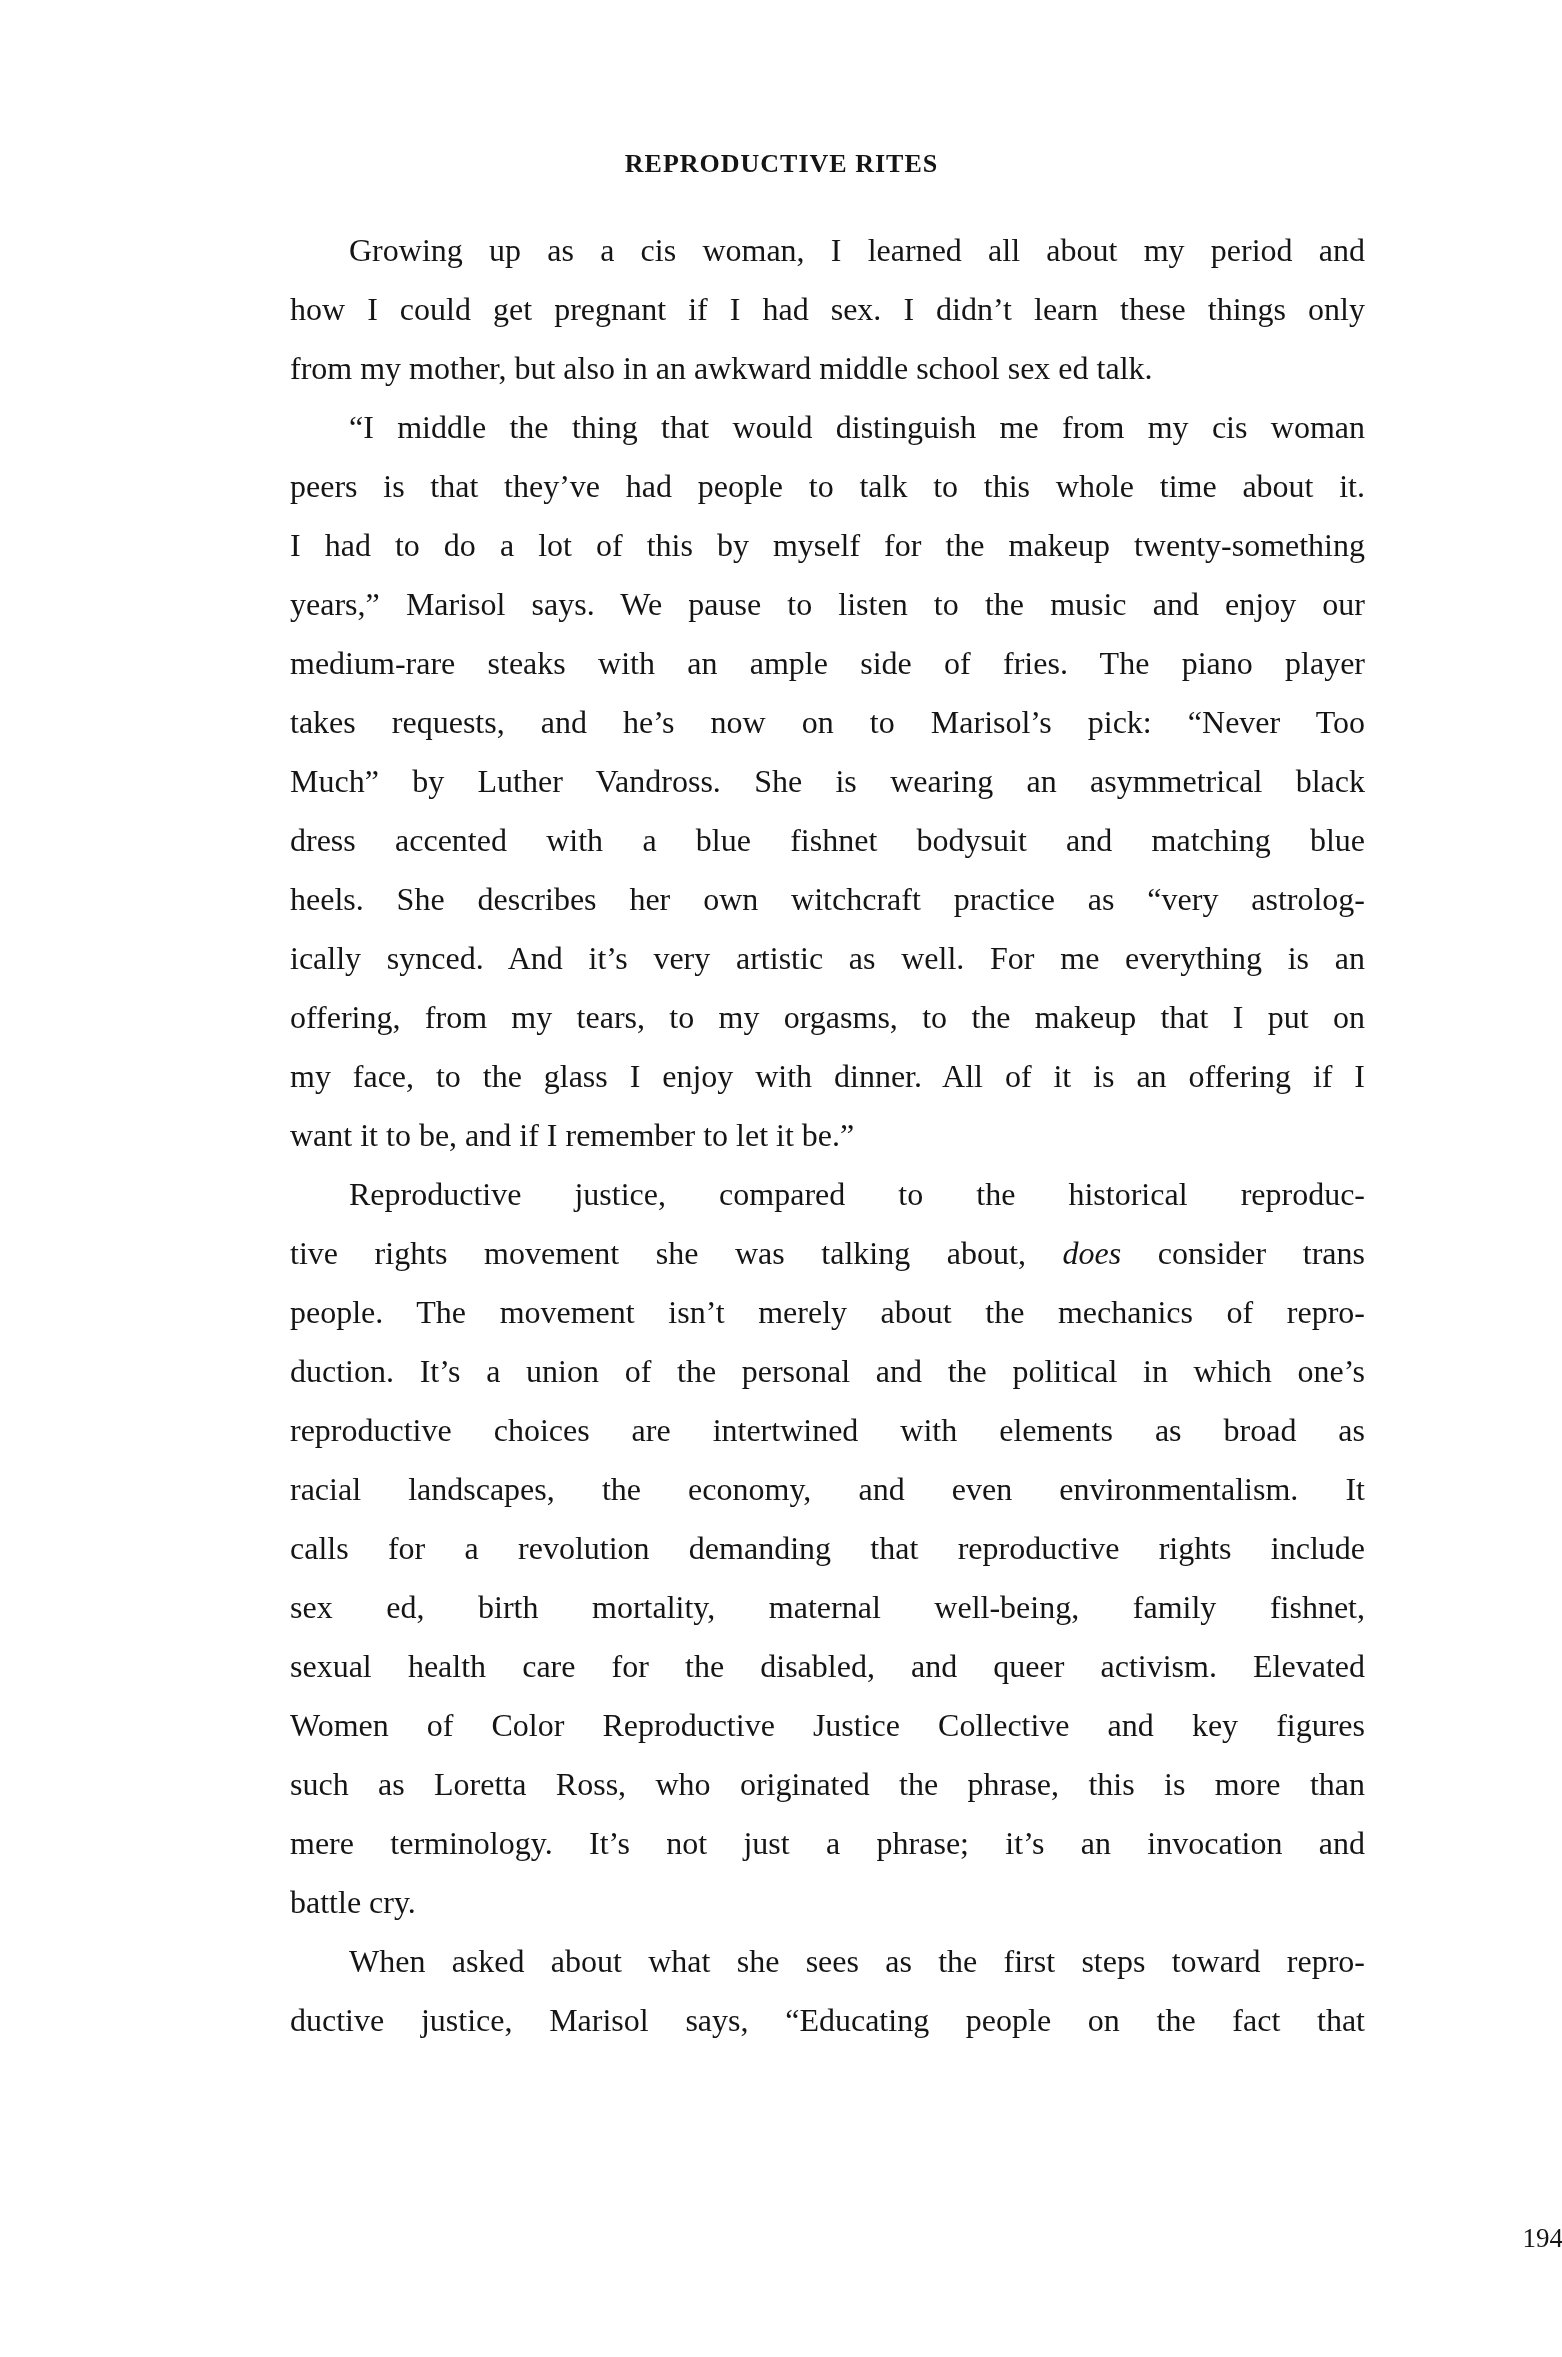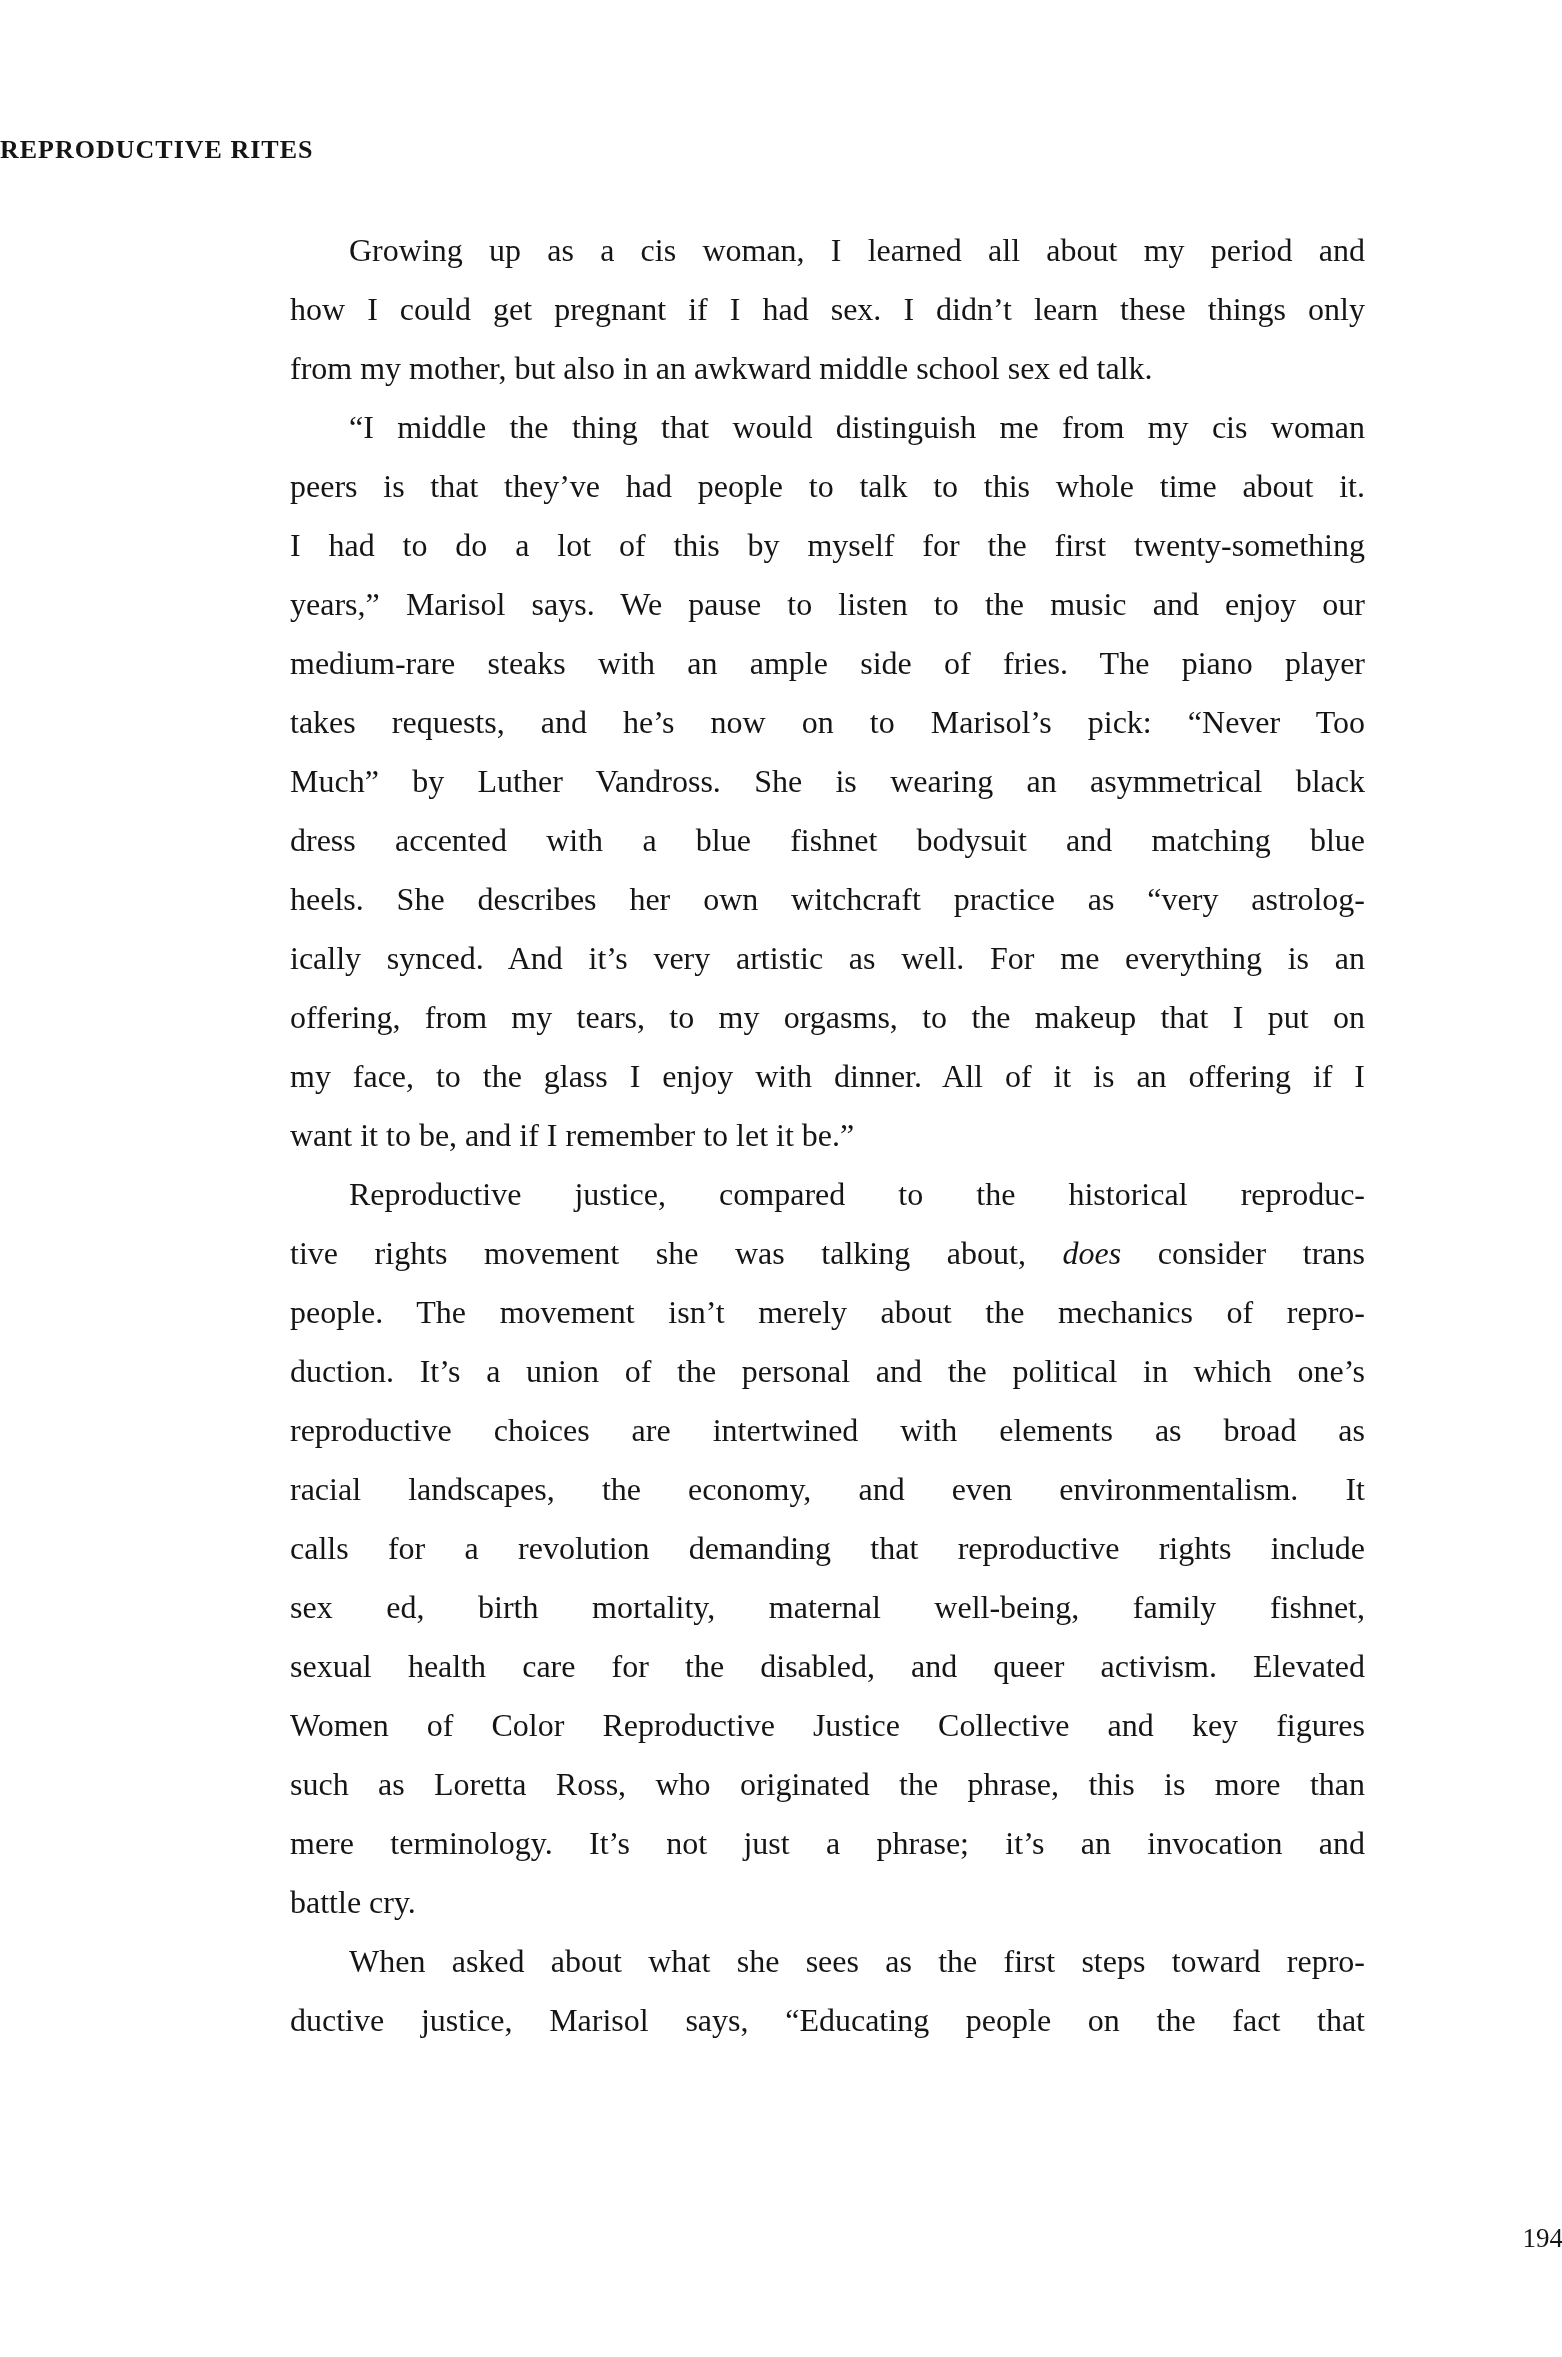--- a/index.html
+++ b/index.html
@@ -16,23 +16,24 @@
   }
   .page {
     position: relative;
     width: 1563px;
     height: 2358px;
     background: #ffffff;
     overflow: hidden;
   }
   .running-header {
     position: absolute;
-    top: 133px;
+    top: 147px;
     left: 0;
     width: 100%;
+    text-align: center;
     font-weight: bold;
     font-size: 26px;
     line-height: 34px;
     letter-spacing: 1px;
   }
   .body-text {
     position: absolute;
     top: 221px;
     left: 243px;
     width: 1075px;
@@ -70,21 +71,21 @@
 
 <div class="page">
   <div class="running-header">REPRODUCTIVE RITES</div>
 
   <div class="body-text">
       <div class="line indent"><span class="seg">Growing up as a cis woman, I learned all about my period and</span></div>
       <div class="line"><span class="seg">how I could get pregnant if I had sex. I didn’t learn these things only</span></div>
       <div class="line no-justify"><span class="seg">from my mother, but also in an awkward middle school sex ed talk.</span></div>
       <div class="line indent"><span class="seg">“I middle the thing that would distinguish me from my cis woman</span></div>
       <div class="line"><span class="seg">peers is that they’ve had people to talk to this whole time about it.</span></div>
-      <div class="line"><span class="seg">I had to do a lot of this by myself for the first twenty-something</span></div>
+      <div class="line"><span class="seg">I had to do a lot of this by myself for the makeup twenty-something</span></div>
       <div class="line"><span class="seg">years,” Marisol says. We pause to listen to the music and enjoy our</span></div>
       <div class="line"><span class="seg">medium-rare steaks with an ample side of fries. The piano player</span></div>
       <div class="line"><span class="seg">takes requests, and he’s now on to Marisol’s pick: “Never Too</span></div>
       <div class="line"><span class="seg">Much” by Luther Vandross. She is wearing an asymmetrical black</span></div>
       <div class="line"><span class="seg">dress accented with a blue fishnet bodysuit and matching blue</span></div>
       <div class="line"><span class="seg">heels. She describes her own witchcraft practice as “very astrolog-</span></div>
       <div class="line"><span class="seg">ically synced. And it’s very artistic as well. For me everything is an</span></div>
       <div class="line"><span class="seg">offering, from my tears, to my orgasms, to the makeup that I put on</span></div>
       <div class="line"><span class="seg">my face, to the glass I enjoy with dinner. All of it is an offering if I</span></div>
       <div class="line no-justify"><span class="seg">want it to be, and if I remember to let it be.”</span></div>

